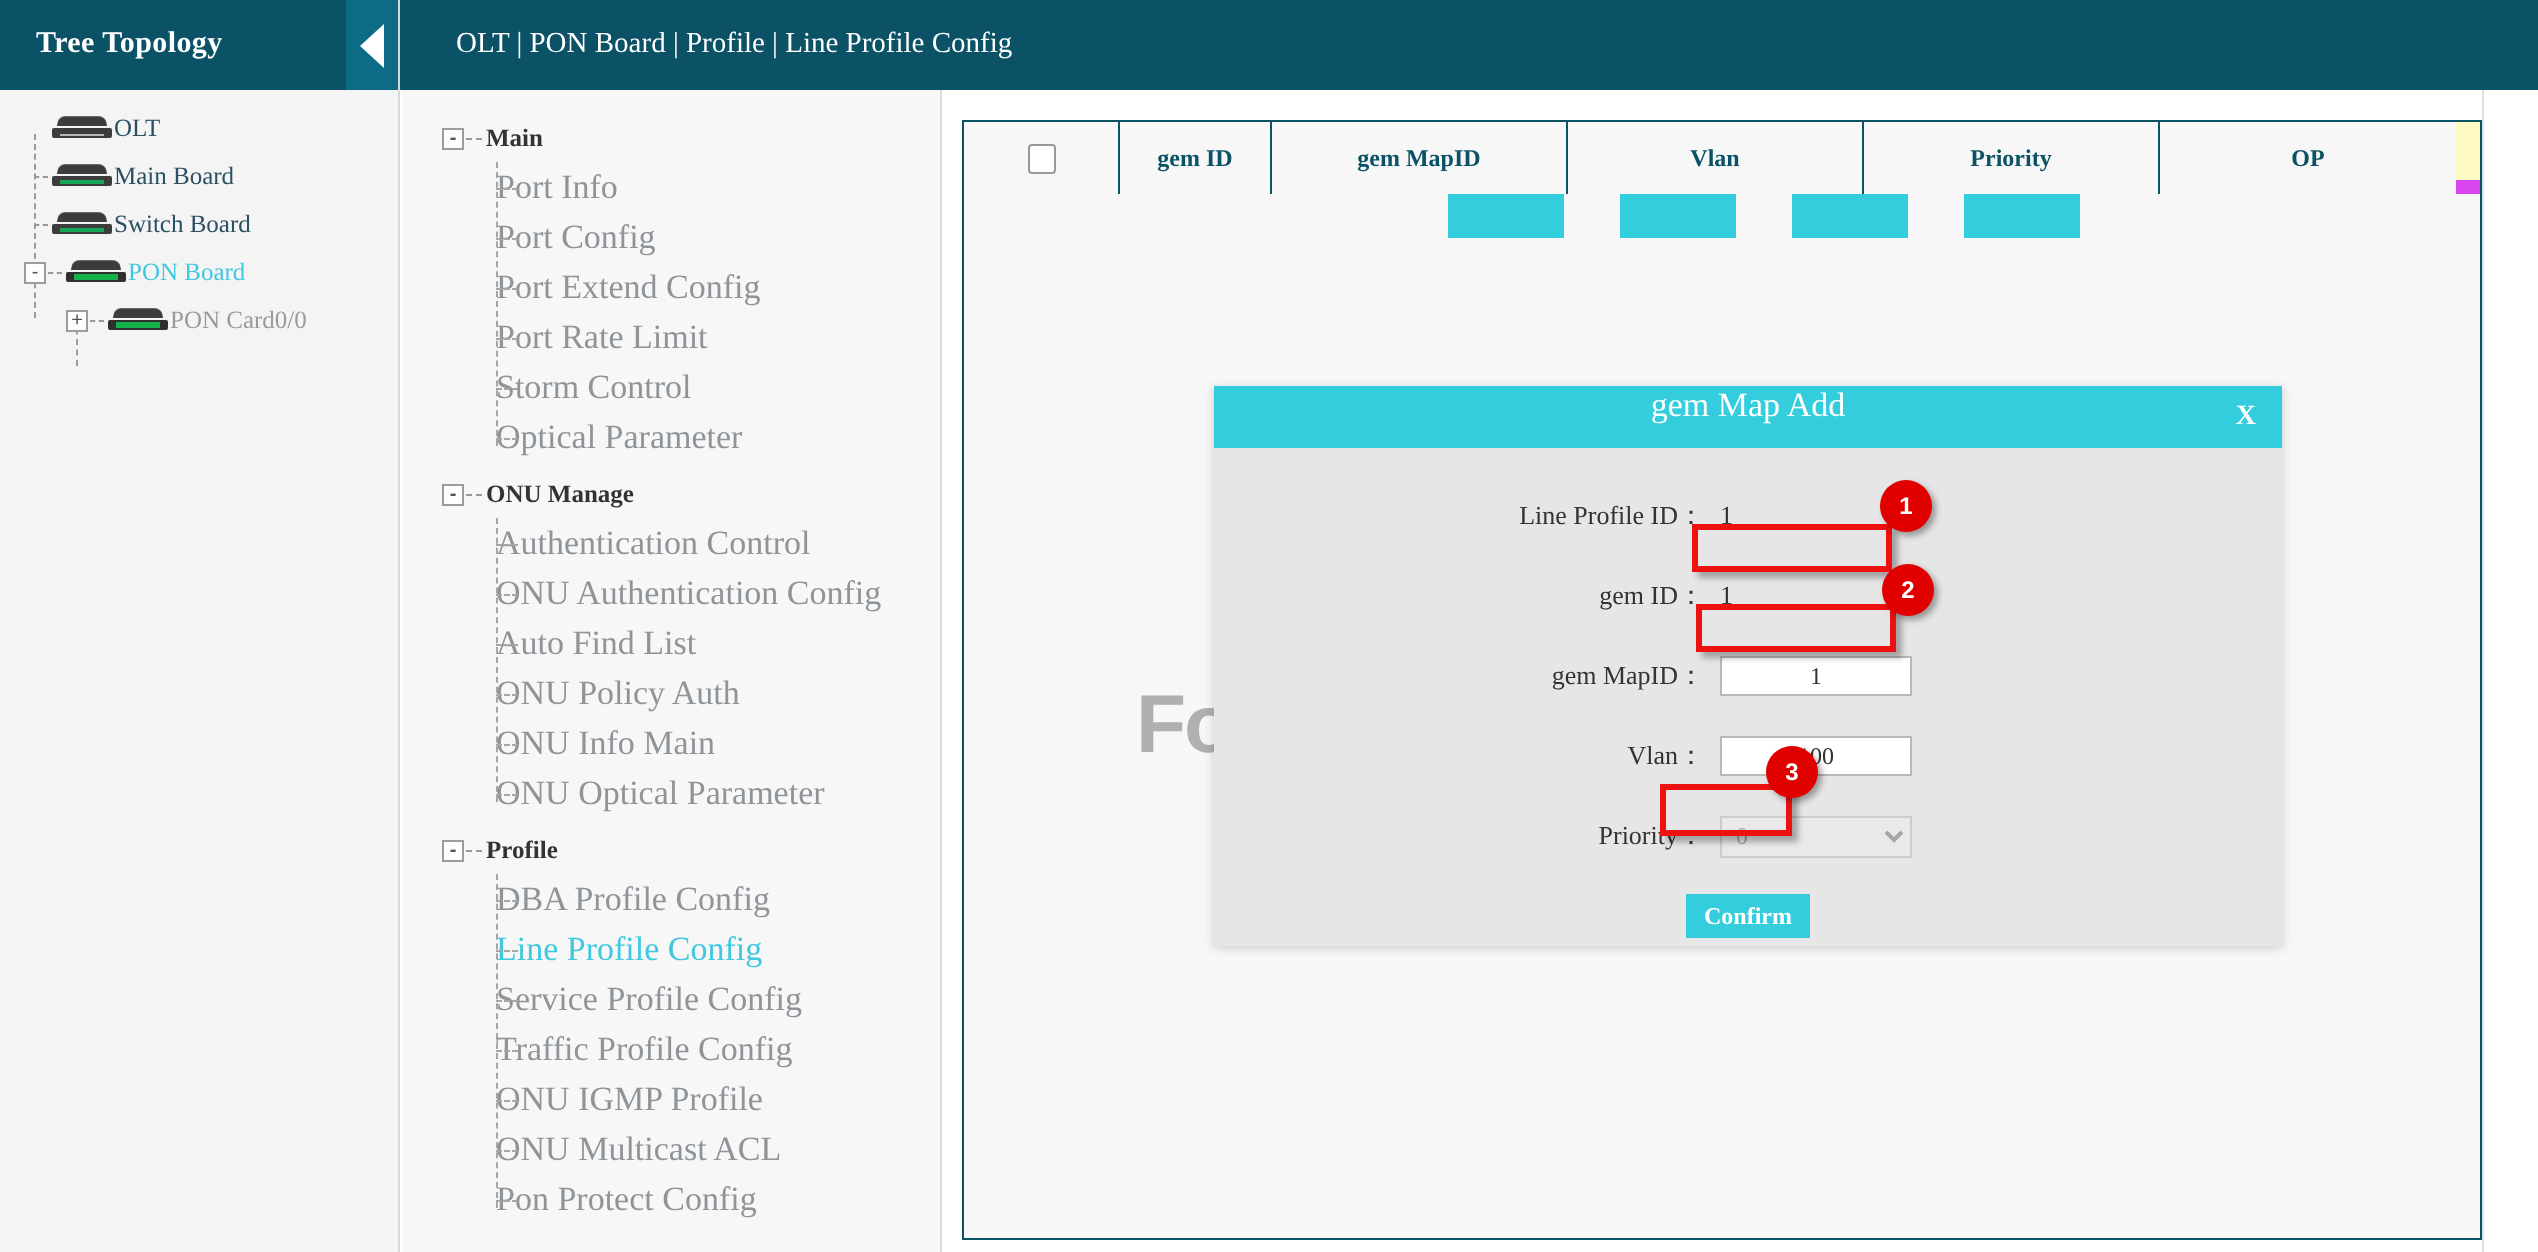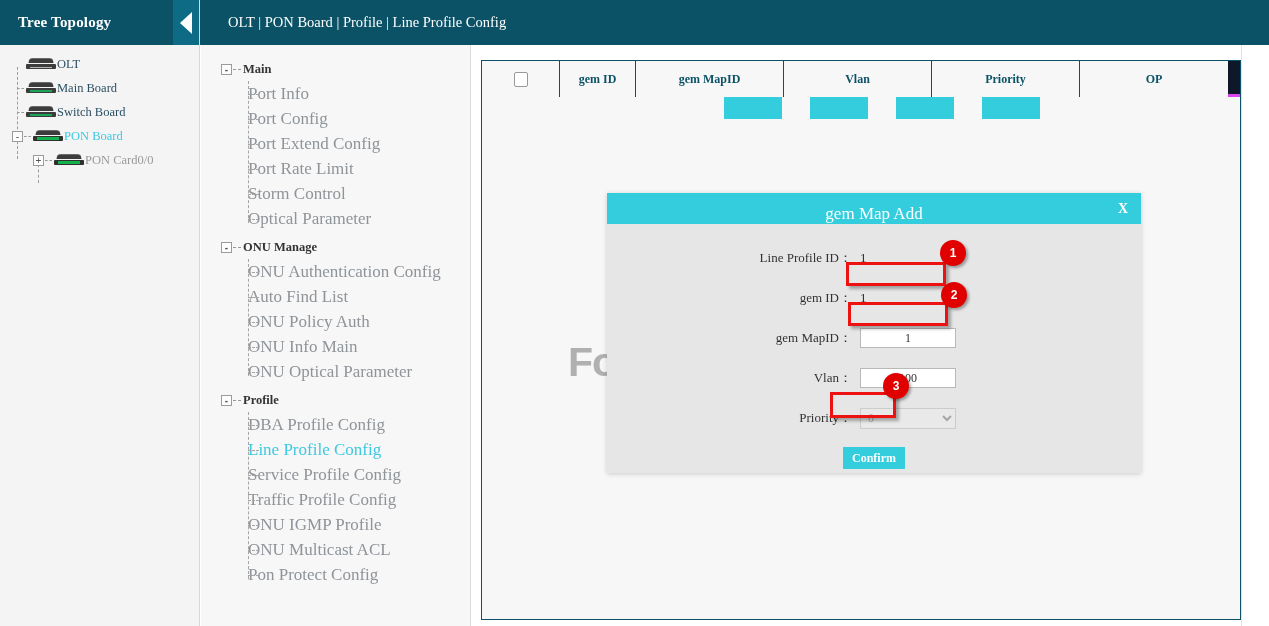--- a/index.html
+++ b/index.html
@@ -161,22 +161,22 @@
   #content-inner {
     position: absolute; left: 10px; top: 15px;
     width: 760px; height: 560px;
     background: #f7f7f7;
     border: 1px solid #0b5266;
   }
   #table-head {
     position: relative;
     display: flex;
     height: 36px;
-    background: #0f172a;
-    border-bottom: 3px solid #d946ef;
+    background: #fef9c3;
+    border-bottom: 7px solid #d946ef;
   }
   #table-head .th {
     display: flex; align-items: center; justify-content: center;
     border-right: 1px solid #0b5266;
     font-size: 12px; font-weight: bold; color: #0b5266;
     background: #f7f7f7;
     height: 36px;
     font-family: "Liberation Serif", serif;
   }
   #table-head .th:last-child { border-right: none; }
@@ -257,21 +257,21 @@
   #modal {
     position: absolute; left: 125px; top: 96px;
     width: 534px; height: 280px;
     background: #e6e6e6;
     box-shadow: 0 1px 5px rgba(0,0,0,.18);
   }
   #modal-head {
     position: relative;
     height: 31px;
     background: #33cddd;
-    display: flex; align-items: flex-end; justify-content: center;
+    display: flex; align-items: flex-start; justify-content: center;
   }
   #modal-title {
     color: #ffffff;
     font-size: 17px;
     font-family: "Liberation Serif", serif;
   }
   #modal-close {
     position: absolute; right: 13px; top: 50%;
     transform: translateY(-50%);
     color: #ffffff; font-size: 14px; font-weight: bold;
@@ -468,20 +468,24 @@
 
     <div class="navgroup" style="margin-top:4px;">
       <div class="trunk" style="bottom:8px;"></div>
       <div class="navgroup-head">
         <span class="expander">-</span>
         <span class="dashline"></span>
         <span>ONU Manage</span>
       </div>
       <div class="navitem">
         <span class="tick"></span>
+        <span class="lbl">Authentication Control</span>
+      </div>
+      <div class="navitem">
+        <span class="tick"></span>
         <span class="lbl">ONU Authentication Config</span>
       </div>
       <div class="navitem">
         <span class="tick"></span>
         <span class="lbl">Auto Find List</span>
       </div>
       <div class="navitem">
         <span class="tick"></span>
         <span class="lbl">ONU Policy Auth</span>
       </div>

